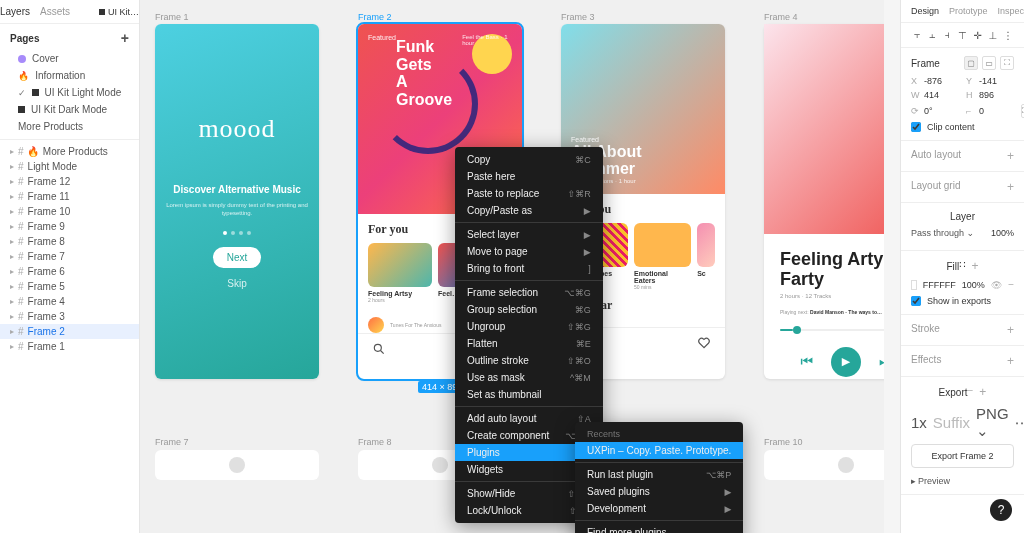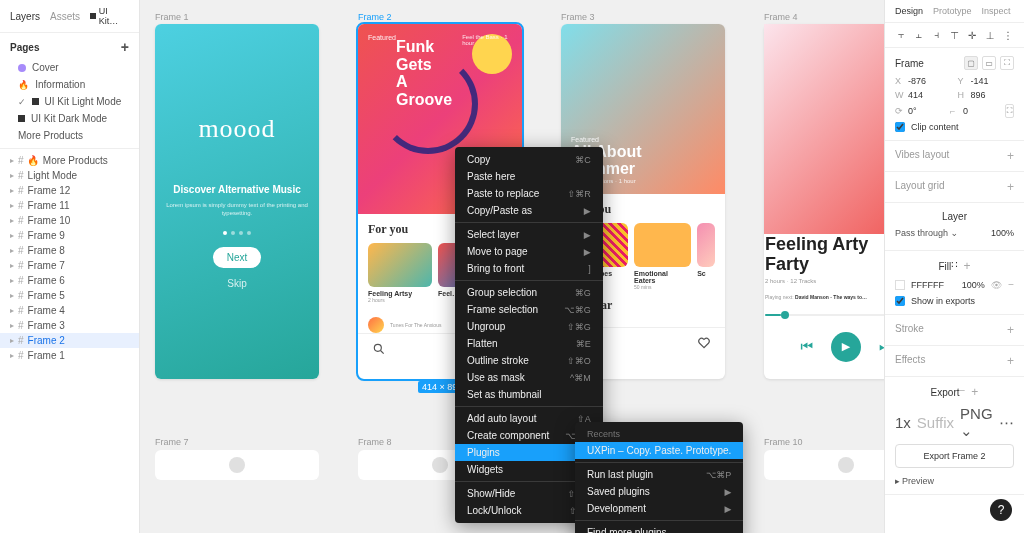--- a/index.html
+++ b/index.html
@@ -1,20 +1,20 @@
 <!DOCTYPE html>
 <html><head>
 <meta charset="utf-8">
 <style>
 * { box-sizing: border-box; margin: 0; padding: 0; font-family: -apple-system, BlinkMacSystemFont, "Segoe UI", sans-serif; }
 body { width: 1024px; height: 533px; overflow: hidden; background: #f5f5f5; position: relative; font-size: 11px; color: #333; }
 
 
 .sidebar { position: absolute; left: 0; top: 0; width: 140px; height: 533px; background: #fff; border-right: 1px solid #e5e5e5; display: flex; flex-direction: column; }
-.sb-tabs { display: flex; gap: 10px; padding: 6px 10px; border-bottom: 1px solid #eee; align-items: center; }
+.sb-tabs { display: flex; gap: 10px; padding: 6px 0; border-bottom: 1px solid #eee; align-items: center; }
 .sb-tab { font-size: 10px; color: #999; cursor: pointer; }
 .sb-tab.active { color: #333; font-weight: 500; }
 .sb-chip { margin-left: auto; font-size: 9px; display: flex; align-items: center; gap: 3px; }
 .sb-chip .sq { width: 6px; height: 6px; background: #333; }
 .pages-header { display: flex; justify-content: space-between; padding: 6px 10px 4px; font-size: 10px; font-weight: 600; color: #333; align-items: center; }
 .pg-plus { font-size: 14px; color: #555; }
 .pg-item { display: flex; align-items: center; gap: 6px; padding: 3px 10px 3px 18px; font-size: 10px; color: #555; cursor: pointer; }
 .pg-item .dot { width: 8px; height: 8px; border-radius: 50%; background: #a78bfa; }
 .pg-item .flame { font-size: 9px; }
 .pg-item .chk { font-size: 9px; color: #777; }
@@ -73,21 +73,21 @@
 .f3-hero { height: 170px; background: linear-gradient(135deg, #80deea, #ff8a65); position: relative; display: flex; flex-direction: column; justify-content: flex-end; padding: 10px; color: #fff; }
 .f3-hero-tag { font-size: 7px; }
 .f3-hero-title { font-size: 16px; font-weight: 800; font-family: Georgia, serif; line-height: 1.1; }
 .f3-hero-sub { font-size: 6px; opacity: .85; }
 .f3-cards .f2-card:nth-child(1) .f2-card-img { background: repeating-linear-gradient(45deg,#fbc02d,#fbc02d 3px,#e91e63 3px,#e91e63 6px); }
 .f3-cards .f2-card:nth-child(2) .f2-card-img { background: #ffb74d; }
 .f3-cards .f2-card:nth-child(3) .f2-card-img { background: linear-gradient(135deg,#f48fb1,#ffccbc); }
 
 
 .f4-hero { height: 210px; background: linear-gradient(135deg,#fce4ec,#ef5350); position: relative; }
-.f4-body { padding: 1px; }
+.f4-body { padding: 16px; }
 .f4-title { font-size: 18px; font-weight: 800; font-family: Georgia, serif; color: #222; line-height: 1.1; }
 .f4-sub { font-size: 6px; color: #999; margin-top: 3px; }
 .f4-prog { height: 2px; background: #eee; margin-top: 14px; border-radius: 2px; position: relative; }
 .f4-prog::before { content:''; position:absolute; left:0; top:0; width:10%; height:100%; background:#26a69a; border-radius:2px; }
 .f4-prog::after { content:''; position:absolute; left:10%; top:-3px; width:8px; height:8px; background:#26a69a; border-radius:50%; }
 .f4-pn { font-size: 5px; color: #999; margin-top: 4px; }
 .f4-ctrls { display: flex; justify-content: center; gap: 18px; margin-top: 16px; align-items: center; }
 .f4-ctrls .prev, .f4-ctrls .next { color: #26a69a; font-size: 14px; }
 .f4-play { width: 30px; height: 30px; border-radius: 50%; background: #26a69a; display: flex; align-items: center; justify-content: center; color: #fff; }
 
@@ -101,21 +101,21 @@
 .ctx .it { display: flex; justify-content: space-between; padding: 3px 12px; cursor: pointer; align-items: center; gap: 16px; }
 .ctx .it.hl { background: #18a0fb; }
 .ctx .it .sc { color: #888; font-size: 9px; }
 .ctx .it .ar { color: #888; font-size: 9px; }
 .ctx .sep { height: 1px; background: #3a3a3a; margin: 3px 0; }
 .ctx .hdr { color: #777; font-size: 9px; padding: 3px 12px; cursor: default; }
 .ctx1 { left: 455px; top: 147px; }
 .ctx2 { left: 575px; top: 422px; min-width: 125px; }
 
 
-.inspector { position: absolute; right: 0; top: 0; width: 140px; height: 533px; background: #fff; border-left: 1px solid #e5e5e5; overflow-y: auto; font-size: 10px; color: #333; }
+.inspector { position: absolute; right: 0; top: 0; width: 124px; height: 533px; background: #fff; border-left: 1px solid #e5e5e5; overflow-y: auto; font-size: 10px; color: #333; }
 .insp-tabs { display: flex; gap: 10px; padding: 6px 10px; border-bottom: 1px solid #eee; }
 .insp-tab { font-size: 9px; color: #999; cursor: pointer; }
 .insp-tab.active { color: #333; font-weight: 500; }
 .insp-align { display: flex; justify-content: space-between; padding: 6px 10px; border-bottom: 1px solid #eee; }
 .insp-align .ai { width: 12px; height: 12px; display: flex; align-items: center; justify-content: center; font-size: 10px; color: #555; }
 .insp-sec { padding: 8px 10px; border-bottom: 1px solid #eee; }
 .insp-sec-h { display: flex; justify-content: center; font-size: 10px; color: #333; margin-bottom: 6px; align-items: center; }
 .insp-row { display: flex; gap: 6px; margin-bottom: 4px; align-items: center; }
 .insp-field { display: flex; align-items: center; gap: 3px; font-size: 9px; color: #555; flex: 1; }
 .insp-field .lbl { color: #aaa; width: 10px; }
@@ -410,26 +410,26 @@
     <div class="it">
       <span>Move to page</span>
       <span class="ar">▶</span>
     </div>
     <div class="it">
       <span>Bring to front</span>
       <span class="sc">]</span>
     </div>
     <div class="sep"></div>
     <div class="it">
+      <span>Frame selection</span>
+      <span class="sc">⌥⌘G</span>
+    </div>
+    <div class="it">
       <span>Group selection</span>
       <span class="sc">⌘G</span>
-    </div>
-    <div class="it">
-      <span>Frame selection</span>
-      <span class="sc">⌥⌘G</span>
     </div>
     <div class="it">
       <span>Ungroup</span>
       <span class="sc">⇧⌘G</span>
     </div>
     <div class="it">
       <span>Flatten</span>
       <span class="sc">⌘E</span>
     </div>
     <div class="it">
@@ -548,21 +548,21 @@
           <input value="0" style="">
         </div>
       <span class="insp-icon-box">⛶</span>
     </div>
     <div class="chk-row">
         <input type="checkbox" checked="" style="">
         <span>Clip content</span>
       </div>
   </div>
   <div class="insp-simple">
-      <span>Vibes layout</span>
+      <span>Auto layout</span>
       <span class="plus">+</span>
     </div>
   <div class="insp-simple">
       <span>Layout grid</span>
       <span class="plus">+</span>
     </div>
   <div class="insp-sec">
     <div class="insp-sec-h">
         <span>Layer</span>
       </div>

